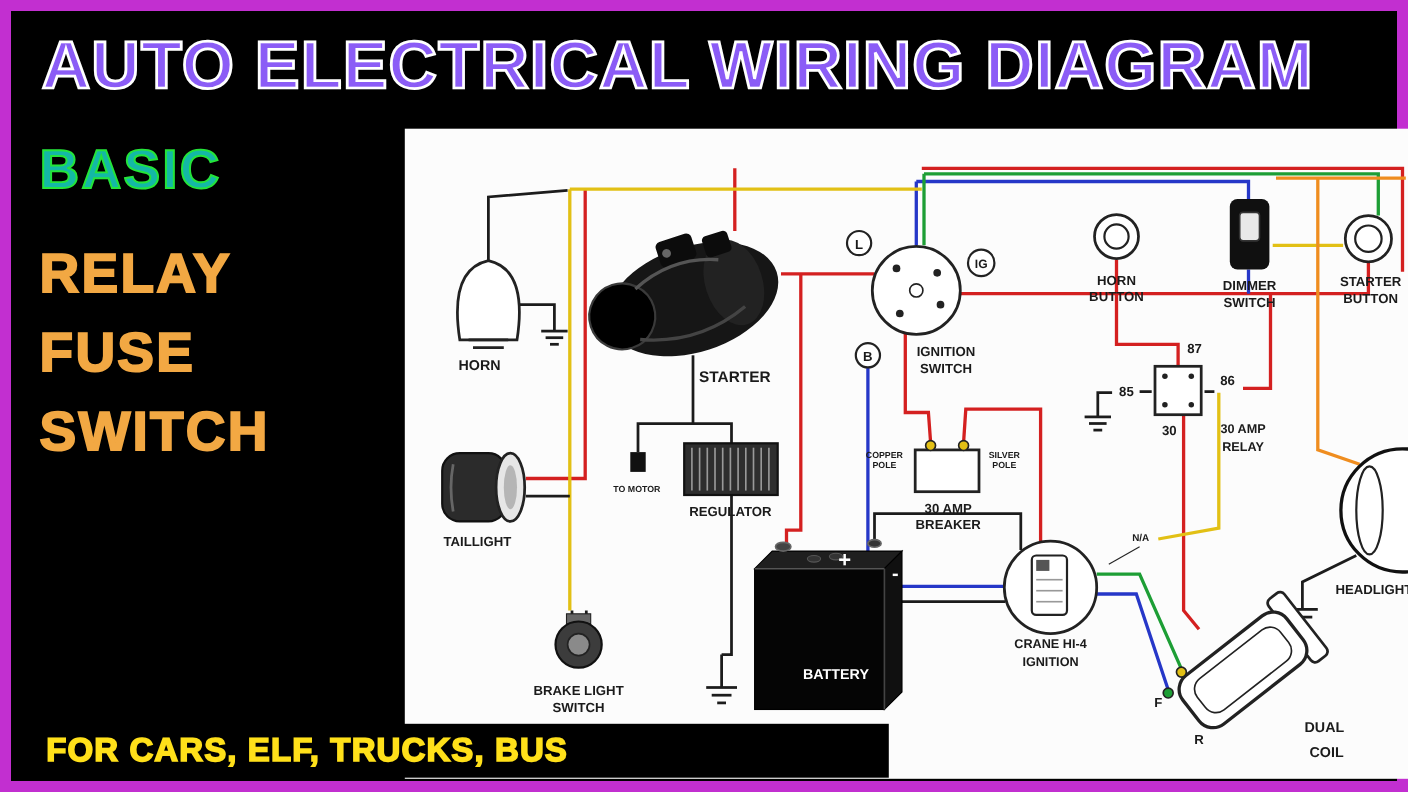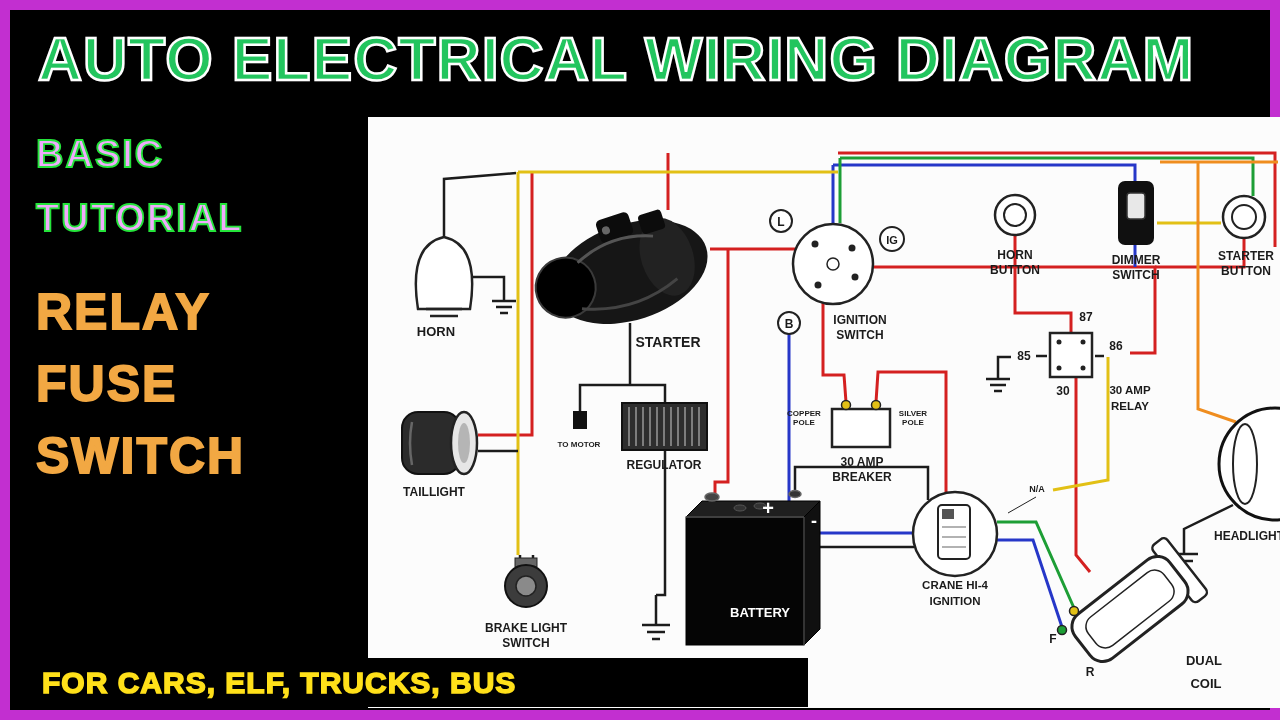--- a/index.html
+++ b/index.html
@@ -1,40 +1,39 @@
 <!DOCTYPE html>
 <html><head>
 <meta charset="utf-8">
 <style>
   html,body{margin:0;padding:0;width:1280px;height:720px;overflow:hidden;background:#000;}
   .frame{position:absolute;inset:0;border:10px solid #c22fd0;background:#000;box-sizing:border-box;}
   .title{position:absolute;left:28px;top:14px;width:1232px;white-space:nowrap;
-         font-family:"Liberation Sans",sans-serif;font-weight:700;font-size:61px;color:#22c55e;
+         font-family:"Liberation Sans",sans-serif;font-weight:700;font-size:61px;color:#8b5cf6;
          -webkit-text-stroke:2.5px #fff;letter-spacing:1px;}
   .sidebar{position:absolute;left:26px;top:112px;width:330px;font-family:"Liberation Sans",sans-serif;font-weight:700;}
-  .sidebar .green{font-size:38px;line-height:64px;color:#f0abfc;-webkit-text-stroke:1.8px #24e43a;letter-spacing:2px;}
+  .sidebar .green{font-size:50px;line-height:64px;color:#14b8a6;-webkit-text-stroke:1.8px #24e43a;letter-spacing:2px;}
   .sidebar .spacer{height:26px;}
   .sidebar .orange{font-size:50px;line-height:72px;color:#f2a843;-webkit-text-stroke:1.8px #f2a843;letter-spacing:2px;}
   .panel{position:absolute;left:358px;top:107px;width:912px;height:591px;background:#fcfcfc;overflow:hidden;}
   .banner{position:absolute;left:10px;top:648px;width:788px;height:49px;background:#000;z-index:5;display:flex;align-items:center;}
   .banner span{font-family:"Liberation Sans",sans-serif;font-weight:700;font-size:30px;color:#ffe01a;
                -webkit-text-stroke:1.5px #ffe01a;padding-left:22px;letter-spacing:1px;white-space:nowrap;}
   .lbl{font-family:"Liberation Sans",sans-serif;font-weight:700;fill:#1b1b1b;}
   .wht{font-family:"Liberation Sans",sans-serif;font-weight:700;fill:#fff;}
 </style>
 </head>
 <body>
 
 <div class="frame">
 
   <div class="title">AUTO ELECTRICAL WIRING DIAGRAM</div>
 
   <div class="sidebar">
     <div class="green">BASIC</div>
-    <div class="green">TUTORIAL</div>
     <div class="spacer"></div>
     <div class="orange">RELAY</div>
     <div class="orange">FUSE</div>
     <div class="orange">SWITCH</div>
   </div>
 
   <div class="panel">
     <svg width="912" height="591" viewBox="0 0 912 591">
 
       <g fill="none" stroke-width="3" stroke="#d42020">

